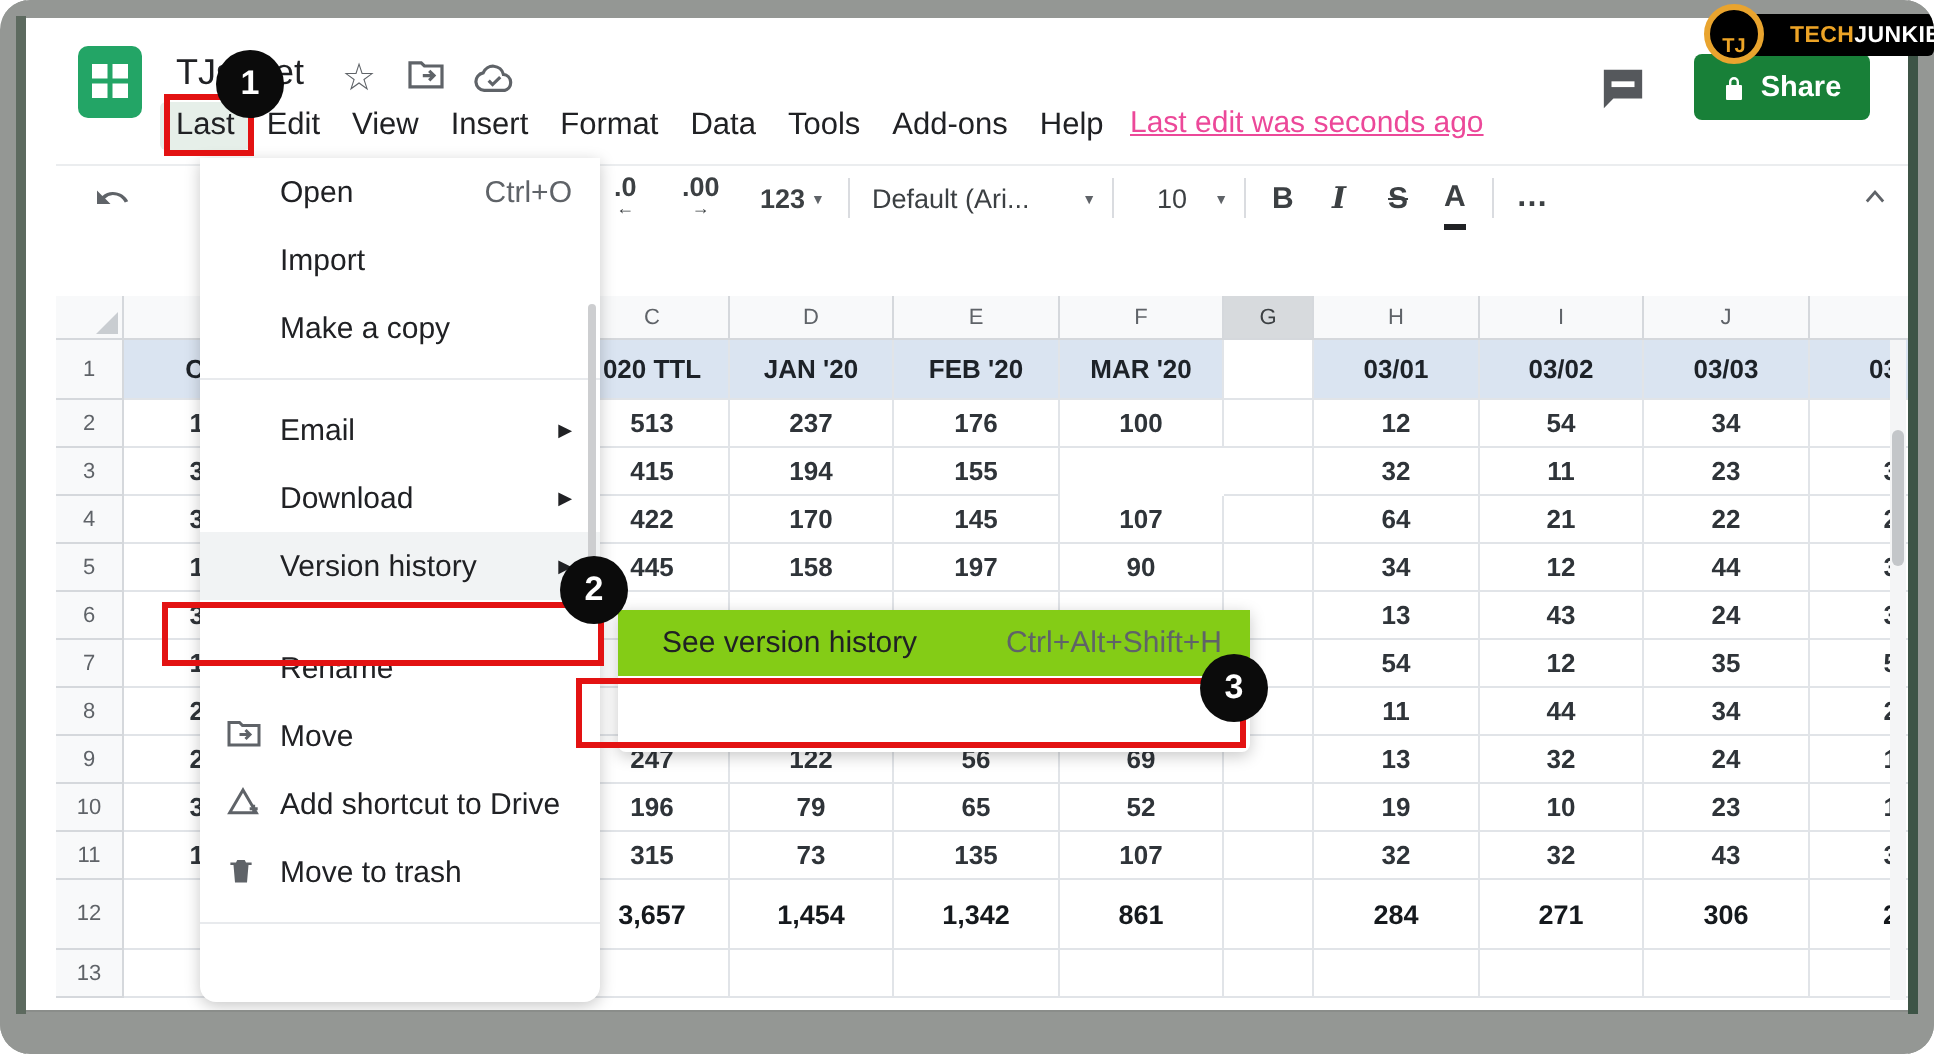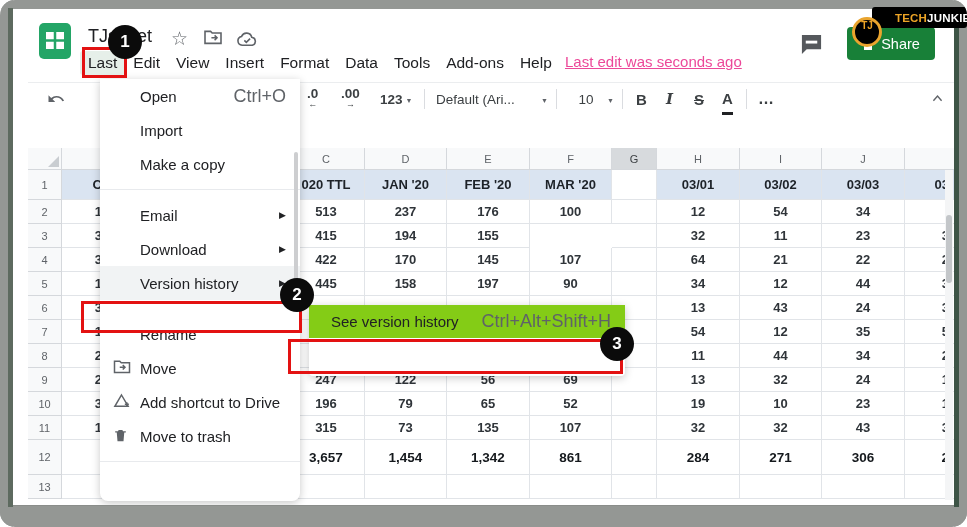--- a/index.html
+++ b/index.html
@@ -22,29 +22,29 @@
   .tb-ico{position:absolute;top:29px;color:#5f6368;z-index:2;}
   .star{left:171px;font-size:19px;top:27px;}
   .menubar{position:absolute;left:80px;top:49px;height:28px;display:flex;align-items:center;z-index:2;}
   .mi{padding:3px 8px;font-size:15.5px;color:#202124;border-radius:3px;}
   .mi-file{background:#e6efe9;}
   .lastedit{position:absolute;left:565px;top:53px;font-size:15px;color:#ec4899;
             text-decoration:underline;z-index:2;}
   .comment-ico{position:absolute;left:799px;top:33px;z-index:2;}
   .share-btn{position:absolute;left:847px;top:27px;width:88px;height:33px;border-radius:4px;
              display:flex;align-items:center;justify-content:center;gap:7px;color:#fff;
-             font-size:14.5px;font-weight:normal;z-index:2;}
+             font-size:14.5px;font-weight:bold;z-index:2;}
 
   
   .brand{position:absolute;left:852px;top:2px;z-index:50;height:30px;}
   .brand-banner{position:absolute;left:20px;top:5px;width:95px;height:21px;background:#000;
                 border-radius:3px;display:flex;align-items:center;padding-left:23px;
                 font-size:11.5px;font-weight:bold;letter-spacing:.2px;box-sizing:border-box;}
-  .brand-circle{position:absolute;left:0;top:15px;width:24px;height:24px;border-radius:50%;
-                background:#000;border:3px solid #e9a42e;display:flex;align-items:flex-start;
+  .brand-circle{position:absolute;left:0;top:0;width:24px;height:24px;border-radius:50%;
+                background:#000;border:3px solid #e9a42e;display:flex;align-items:flex-end;
                 justify-content:center;font-size:10px;font-weight:bold;z-index:1;}
 
   
   .toolbar{position:absolute;left:28px;right:13px;top:82px;height:32px;border-top:1px solid #ebedef;z-index:1;}
   .tbi{position:absolute;top:3px;height:26px;display:flex;align-items:center;
        color:#3c4043;font-size:13.5px;font-weight:500;gap:3px;}
   .tbsep{position:absolute;top:6px;width:1px;height:20px;background:#dadce0;}
   .caret{font-size:7px;color:#5f6368;transform:translateY(1px);}
   .deci{display:flex;flex-direction:column;line-height:10px;align-items:center;font-weight:bold;}
   .deci .arr{font-size:9px;color:#3c4043;}
@@ -76,21 +76,21 @@
               border-bottom:11px solid #c9cdd1;right:2px;bottom:2px;}
   .vscroll{position:absolute;left:945px;top:170px;width:8px;height:330px;background:#f4f5f6;z-index:5;}
   .vthumb{position:absolute;left:1px;top:45px;width:6px;height:68px;background:#c3c6c9;border-radius:3px;}
 
   
   .fmenu{position:absolute;left:100px;top:79px;width:200px;height:422px;background:#fff;
          border-radius:0 0 8px 8px;box-shadow:0 2px 8px rgba(0,0,0,.22);z-index:10;}
   .fm-item{height:34px;display:flex;align-items:center;padding:0 14px 0 40px;position:relative;
            font-size:15px;color:#202124;}
   .fm-item .fm-label{flex:1;white-space:nowrap;}
-  .fm-shortcut{color:#5f6368;font-size:18px;}
+  .fm-shortcut{color:#5f6368;font-size:15px;}
   .fm-arrow{color:#202124;font-size:9px;}
   .fm-divider{height:1px;background:#e8eaed;margin:8px 0;}
   .fm-spacer{height:17px;}
   .fm-ico{position:absolute;left:13px;top:50%;transform:translateY(-50%);width:18px;height:18px;}
   .fm-hl{background:#f1f3f4;}
   .menu-scroll{position:absolute;right:2px;top:73px;width:4px;height:148px;background:#cdced0;border-radius:2px;}
 
   .submenu{position:absolute;left:309px;top:305px;width:316px;height:71px;background:#fff;
            border-radius:0 0 4px 4px;box-shadow:0 2px 8px rgba(0,0,0,.22);z-index:11;}
   .sm-item{height:34px;display:flex;align-items:center;padding:0 14px 0 22px;font-size:15px;color:#202124;}

